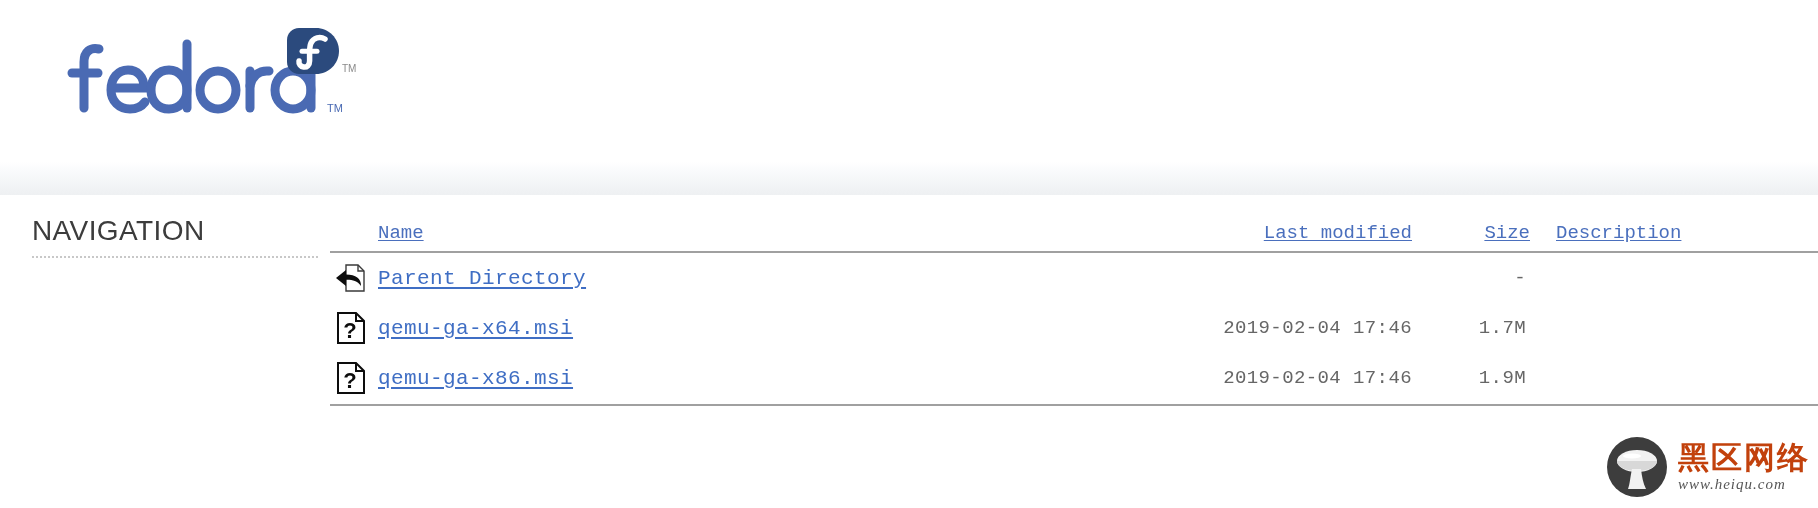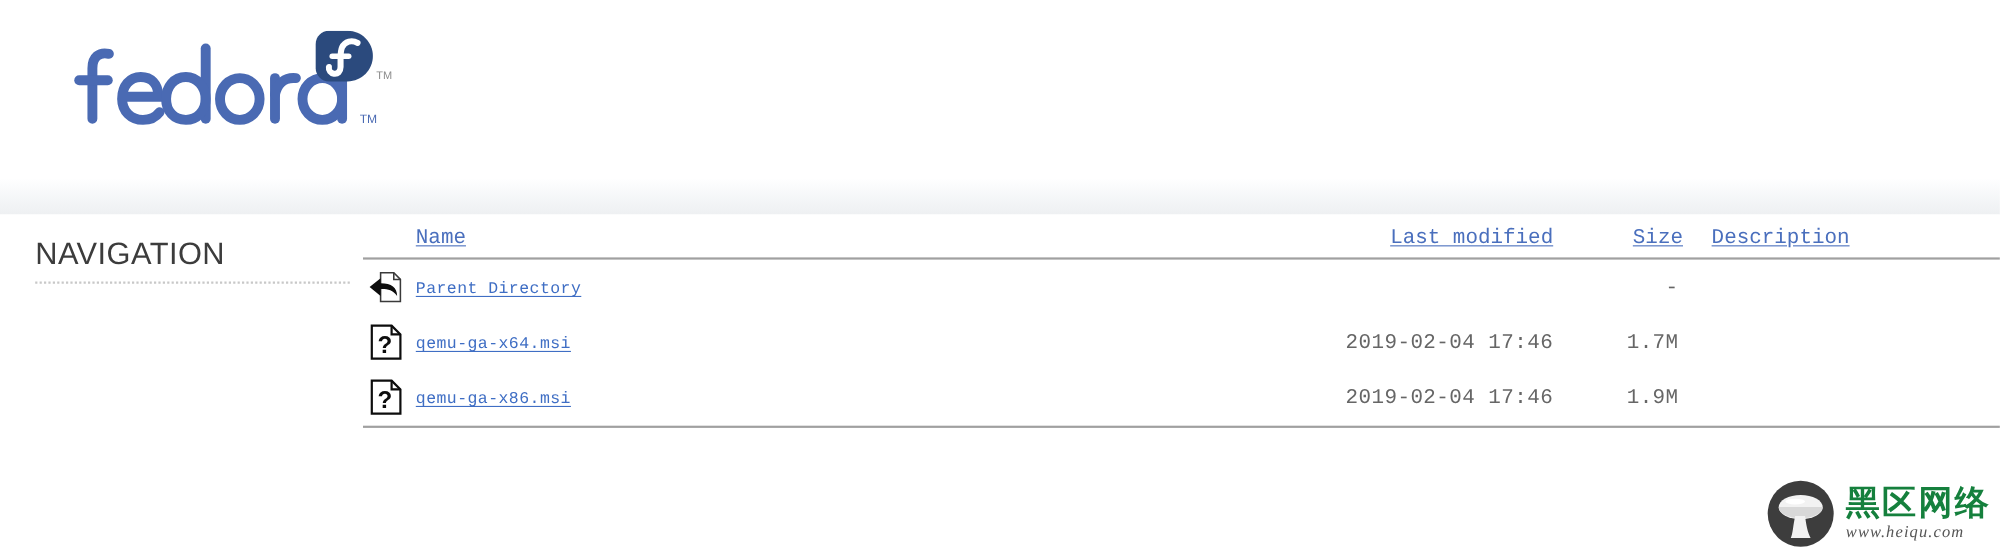--- a/index.html
+++ b/index.html
@@ -110,21 +110,21 @@
   .listing-table col.c-icon  { width: 48px; }
   .listing-table col.c-name  { width: 722px; }
   .listing-table col.c-date  { width: 312px; }
   .listing-table col.c-size  { width: 118px; }
   .listing-table col.c-desc  { width: 288px; }
 
   .listing-table th {
     font-weight: normal;
     font-size: 19px;
     text-align: left;
-    padding: 10px 0 6px 0;
+    padding: 27px 0 6px 0;
     vertical-align: bottom;
   }
   .col-head {
     color: #4a6fbd;
     text-decoration: underline;
     text-underline-offset: 2px;
     cursor: pointer;
     font-family: "Liberation Mono", monospace;
     font-size: 19px;
   }
@@ -148,21 +148,21 @@
     vertical-align: middle;
     height: 40px;
   }
   td.td-icon { padding-left: 4px; }
   .file-link {
     color: #3f6ec4;
     text-decoration: underline;
     text-underline-offset: 3px;
     cursor: pointer;
     font-family: "Liberation Mono", monospace;
-    font-size: 15px;
+    font-size: 21px;
     letter-spacing: 0.4px;
   }
   td.td-date, td.td-size {
     text-align: right;
     color: #666666;
     font-family: "Liberation Mono", monospace;
     letter-spacing: 0.4px;
     white-space: pre;
   }
   td.td-size { padding-right: 4px; }
@@ -179,21 +179,21 @@
     align-items: center;
     gap: 10px;
   }
   .wm-text {
     display: flex;
     flex-direction: column;
     line-height: 1;
   }
   .wm-cn {
     font-size: 31px;
-    color: #15803d;
+    color: #c2410c;
     font-weight: bold;
     letter-spacing: 2px;
     font-family: "DejaVu Sans", sans-serif;
   }
   .wm-url {
     font-size: 15px;
     color: #555555;
     font-style: italic;
     letter-spacing: 1px;
     margin-top: 4px;

